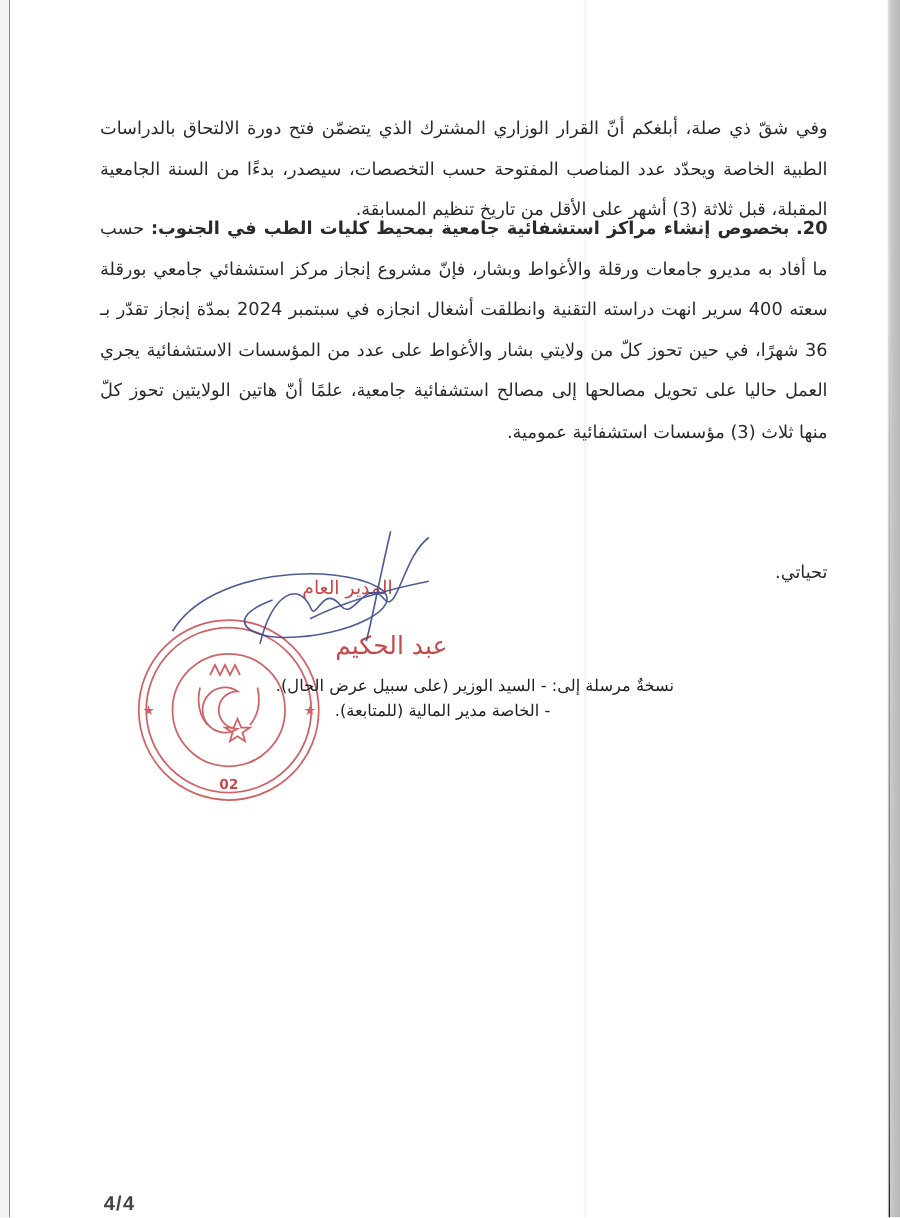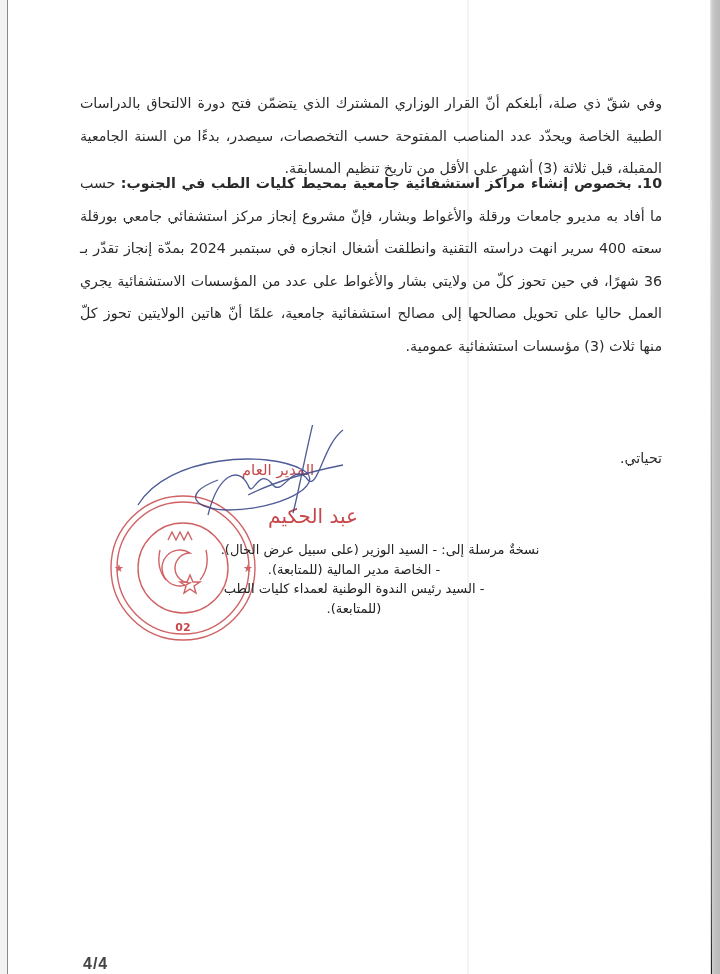--- a/index.html
+++ b/index.html
@@ -56,21 +56,21 @@
 <div class="page-left-edge"></div>
 <div class="fold-line"></div>
 
 <div class="doc">
   <div class="para" id="p1">
     <p>وفي شقّ ذي صلة، أبلغكم أنّ القرار الوزاري المشترك الذي يتضمّن فتح دورة الالتحاق بالدراسات الطبية الخاصة ويحدّد عدد المناصب المفتوحة حسب التخصصات، سيصدر، بدءًا من السنة الجامعية المقبلة، قبل ثلاثة (3) أشهر على الأقل من تاريخ تنظيم المسابقة.</p>
   </div>
 
   <div class="para" id="p2">
     <p>
-      <span class="num">10.</span>
+      <span class="num">20.</span>
       <span class="bold">بخصوص إنشاء مراكز استشفائية جامعية بمحيط كليات الطب في الجنوب:</span>
       <span>حسب ما أفاد به مديرو جامعات ورقلة والأغواط وبشار، فإنّ مشروع إنجاز مركز استشفائي جامعي بورقلة سعته 400 سرير انهت دراسته التقنية وانطلقت أشغال انجازه في سبتمبر 2024 بمدّة إنجاز تقدّر بـ 36 شهرًا، في حين تحوز كلّ من ولايتي بشار والأغواط على عدد من المؤسسات الاستشفائية يجري العمل حاليا على تحويل مصالحها إلى مصالح استشفائية جامعية، علمًا أنّ هاتين الولايتين تحوز كلّ منها ثلاث (3) مؤسسات استشفائية عمومية.</span>
     </p>
   </div>
 
 
   <div class="para" id="p4">
     <p>تحياتي.</p>
   </div>
 </div>
@@ -97,18 +97,17 @@
     <path d="M150 70 C180 55, 220 45, 245 40"></path>
   </g>
 </svg>
 
 <div class="cc">
   <div>
     <span>نسخةٌ مرسلة إلى:</span>
     <span>- السيد الوزير (على سبيل عرض الحال).</span>
   </div>
   <div class="ind">- الخاصة مدير المالية (للمتابعة).</div>
-  <div class="ind">- السيد رئيس الندوة الوطنية لعمداء كليات الطب (للمتابعة).</div>
 </div>
 
 <div class="page-number">4/4</div>
 
 <div class="page-right-edge"></div>
 
 </body></html>

